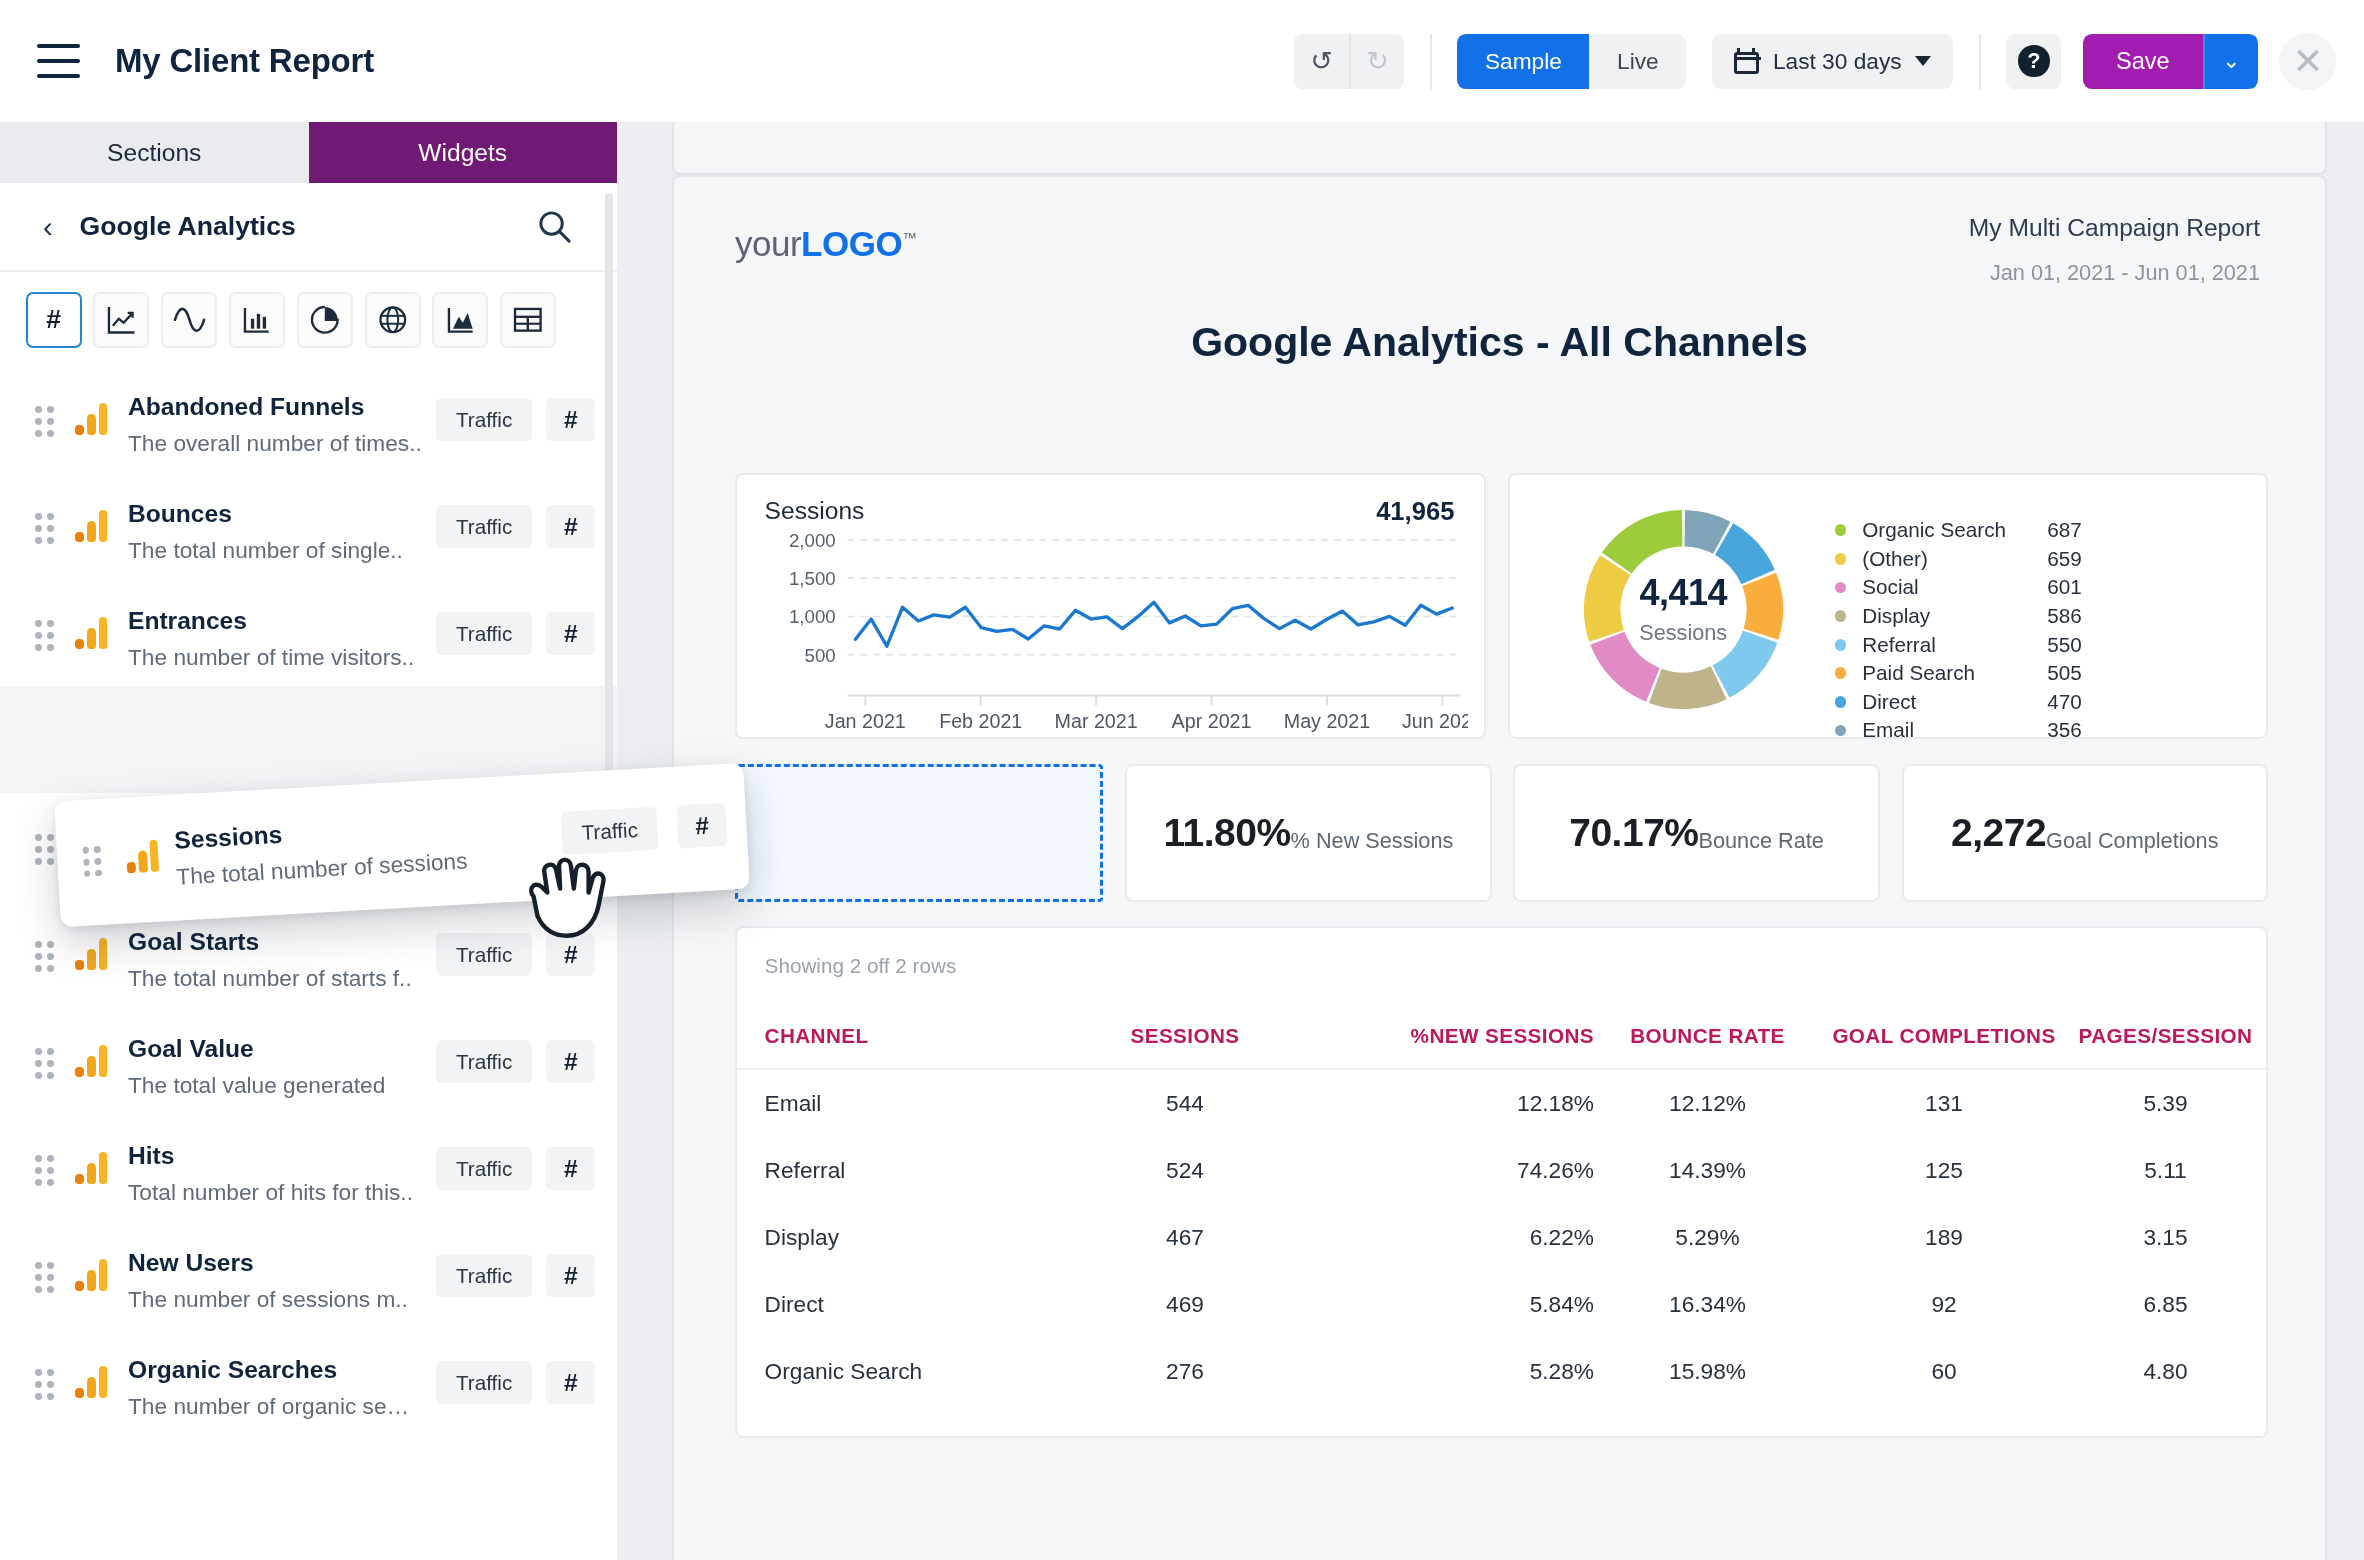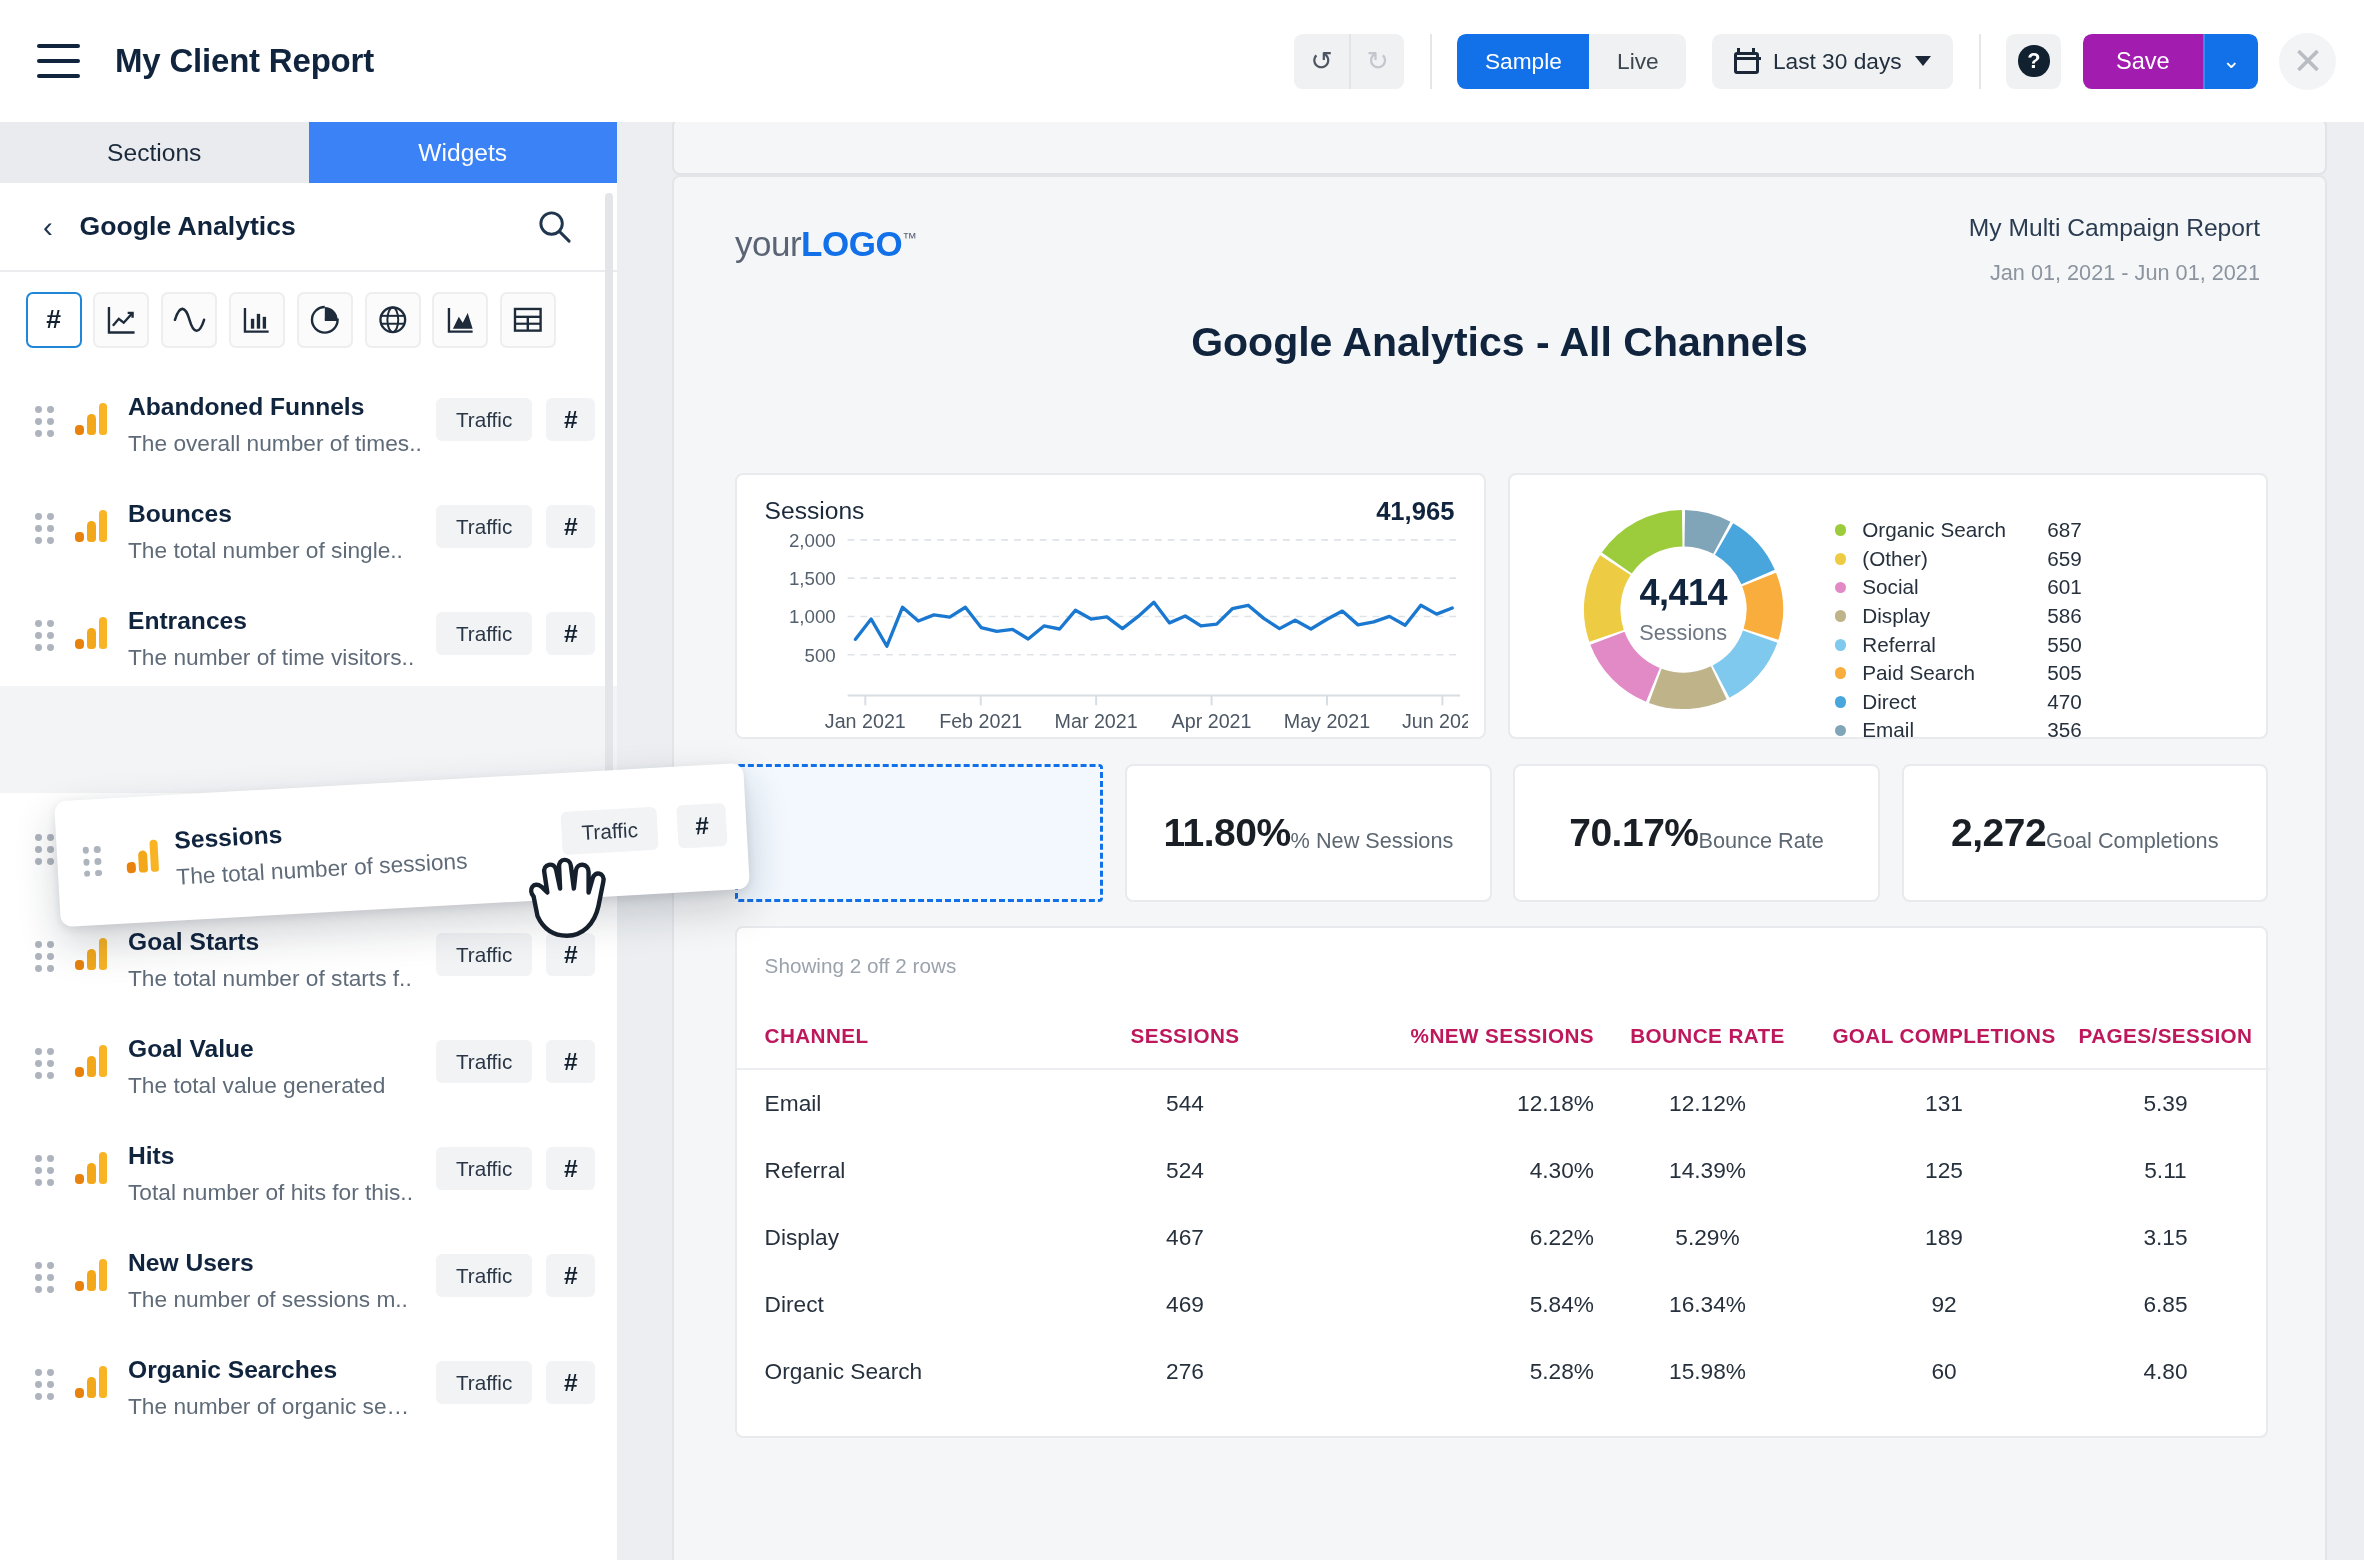--- a/index.html
+++ b/index.html
@@ -55,21 +55,21 @@
   .savecaret { height:55px;width:55px;background:#1271e8;color:#fff;display:flex;align-items:center;justify-content:center;
      border-left:2px solid #3a8bee; font-size:21.7px; cursor:pointer;}
   .closebtn { margin-left:21.7px; width:57px;height:57px;border-radius:50%;background:#f3f4f6;
     display:flex;align-items:center;justify-content:center;color:#b9bdc3;font-size:37px;cursor:pointer;}
 
   
   .sidebar { position:absolute; top:122px; left:0; width:617px; height:1438px; background:#fff; z-index:30; }
   .tabs { display:flex; height:61px; }
   .tab { flex:1; display:flex;align-items:center;justify-content:center; font-size:24.6px; cursor:pointer; }
   .tab.inactive { background:#e9ebee; color:#1b2a3b; }
-  .tab.active { background:#3b82f6; color:#fff; }
+  .tab.active { background:#701a75; color:#fff; }
 
   .sb-head { height:87px; display:flex; align-items:center; padding:0 43px; }
   .back-arrow { font-size:29.6px; color:#20364f; cursor:pointer; width:29.6px;}
   .sb-title { margin-left:7px; font-size:26.6px; font-weight:bold; color:#10243e; flex:1;}
   .search-ico { width:39px;height:39px;cursor:pointer; }
 
   .sb-div { height:2px; background:#ececee; margin:0; }
 
   .typerow { display:flex; gap:11.8px; padding:19.7px 25.6px 17.7px 25.6px; }
   .typebtn { width:56px;height:56px;border:2px solid #eceef0;border-radius:6.9px;background:#fbfbfc;
@@ -638,21 +638,21 @@
               <div class="td col0">Email</div>
               <div class="td col1">544</div>
               <div class="td col2">12.18%</div>
               <div class="td col3">12.12%</div>
               <div class="td col4">131</div>
               <div class="td col5">5.39</div>
             </div>
             <div class="trow">
               <div class="td col0">Referral</div>
               <div class="td col1">524</div>
-              <div class="td col2">4.30%</div>
+              <div class="td col2">74.26%</div>
               <div class="td col3">14.39%</div>
               <div class="td col4">125</div>
               <div class="td col5">5.11</div>
             </div>
             <div class="trow">
               <div class="td col0">Display</div>
               <div class="td col1">467</div>
               <div class="td col2">6.22%</div>
               <div class="td col3">5.29%</div>
               <div class="td col4">189</div>

